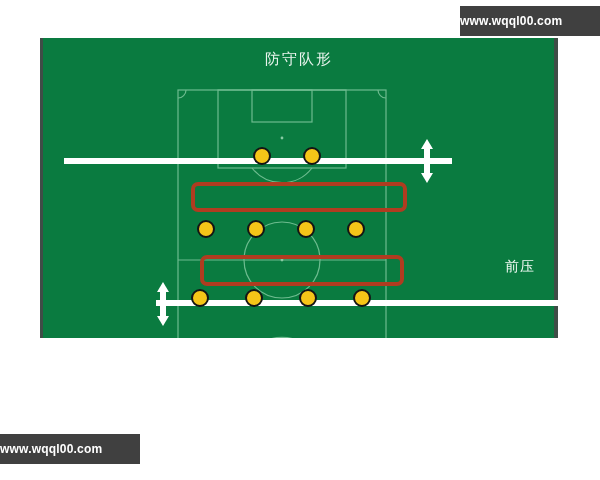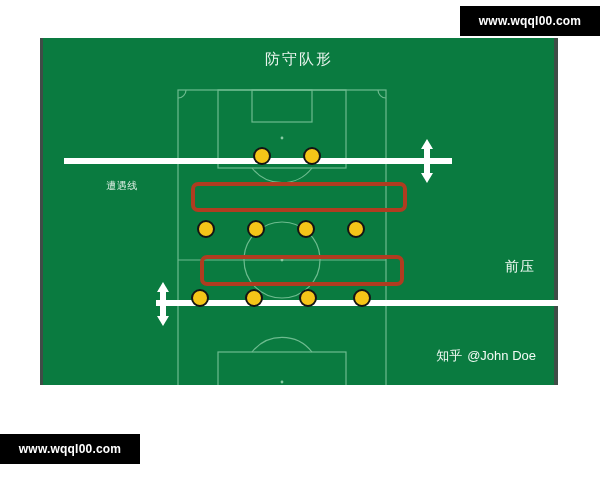--- a/index.html
+++ b/index.html
@@ -12,28 +12,27 @@
     width: 600px;
     height: 480px;
     position: relative;
     overflow: hidden;
     font-family: "Liberation Sans", "DejaVu Sans", sans-serif;
   }
 
   
   .watermark {
     position: absolute;
-    background: #000000;
+    background: #404040;
     color: #ffffff;
     font-size: 12px;
     font-weight: bold;
     letter-spacing: 0.2px;
     display: flex;
     align-items: center;
-    justify-content: center;
     white-space: nowrap;
     z-index: 40;
   }
   #wm-top {
     top: 6px;
     right: 0px;
     width: 140px;
     height: 30px;
   }
   #wm-bottom {
@@ -42,21 +41,21 @@
     width: 140px;
     height: 30px;
   }
 
   
   #panel {
     position: absolute;
     left: 40px;
     top: 38px;
     width: 518px;
-    height: 347px;
+    height: 300px;
     background: #0a7b40;
     z-index: 5;
     overflow: hidden;
   }
   
   #panel::before {
     content: "";
     position: absolute;
     left: 0; top: 0; bottom: 0;
     width: 3px;
@@ -283,28 +282,24 @@
       <div class="player" style="left: 207px; top: 182px;"></div>
       <div class="player" style="left: 257px; top: 182px;"></div>
       <div class="player" style="left: 307px; top: 182px;"></div>
       <div class="player" style="left: 151px; top: 251px;"></div>
       <div class="player" style="left: 205px; top: 251px;"></div>
       <div class="player" style="left: 259px; top: 251px;"></div>
       <div class="player" style="left: 313px; top: 251px;"></div>
     </div>
 
   <div id="annot-high" class="annot">
-    <span class="annot-sub">遭遇线</span>
   </div>
 
   <div id="annot-back" class="annot">
     <span class="annot-main">前压</span>
   </div>
 
-  <div id="credit">
-    <span class="credit-zhihu">知乎</span><span>@John Doe</span>
-  </div>
 
 </div>
 
 <div id="wm-bottom" class="watermark">
   <span>www.wqql00.com</span>
 </div>
 
 </body></html>

